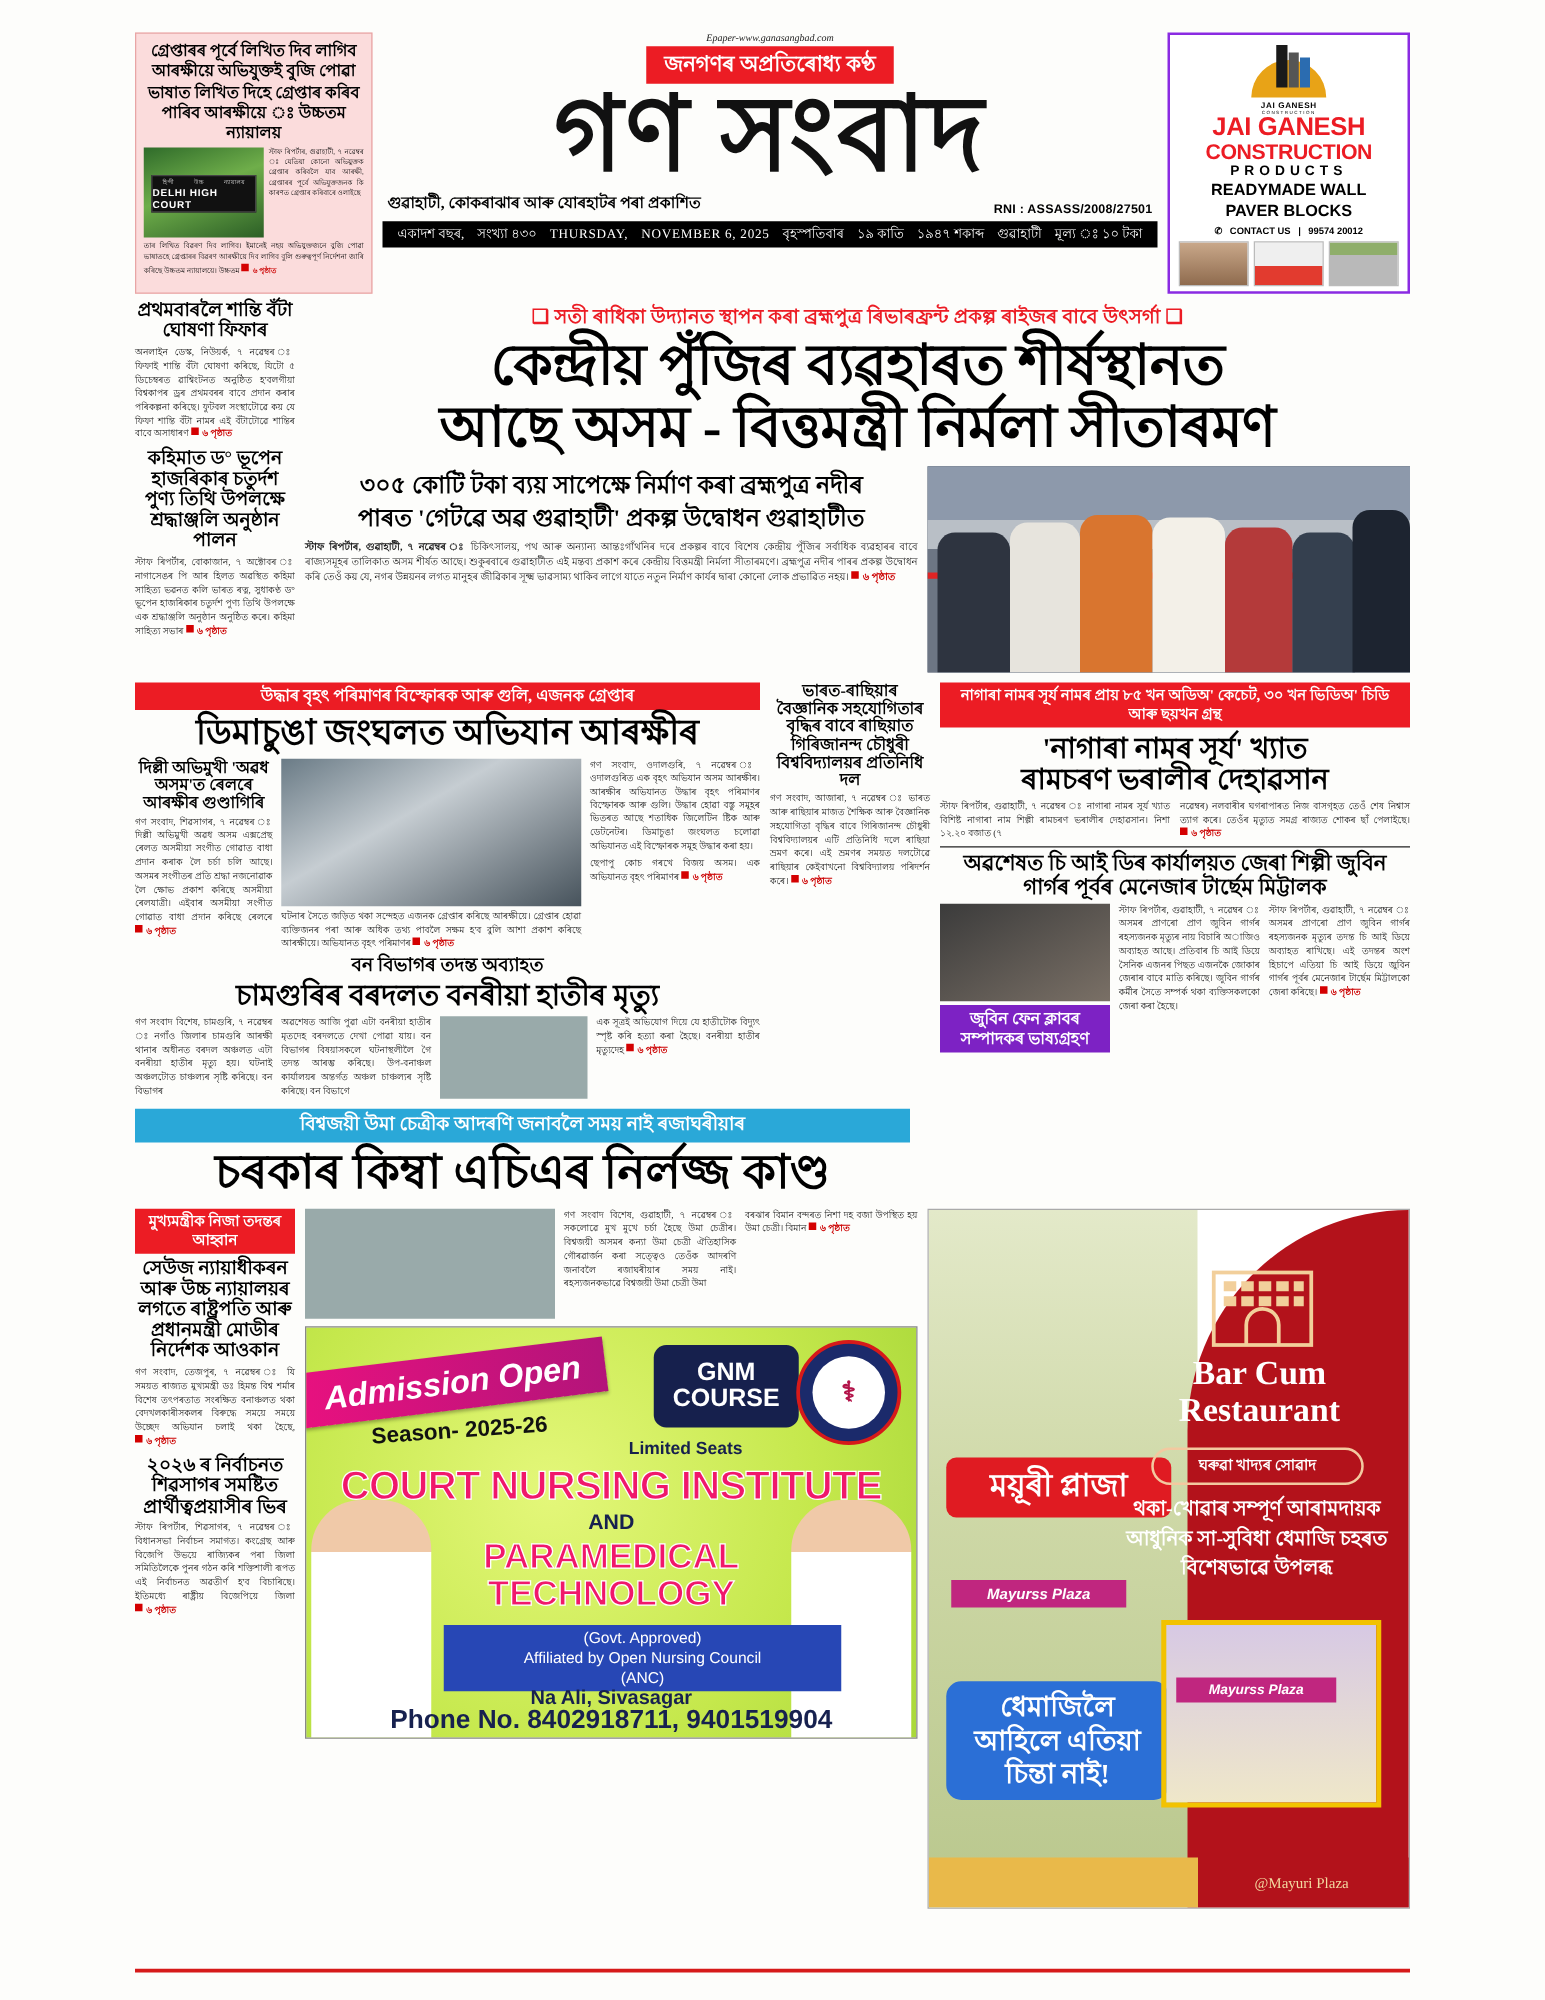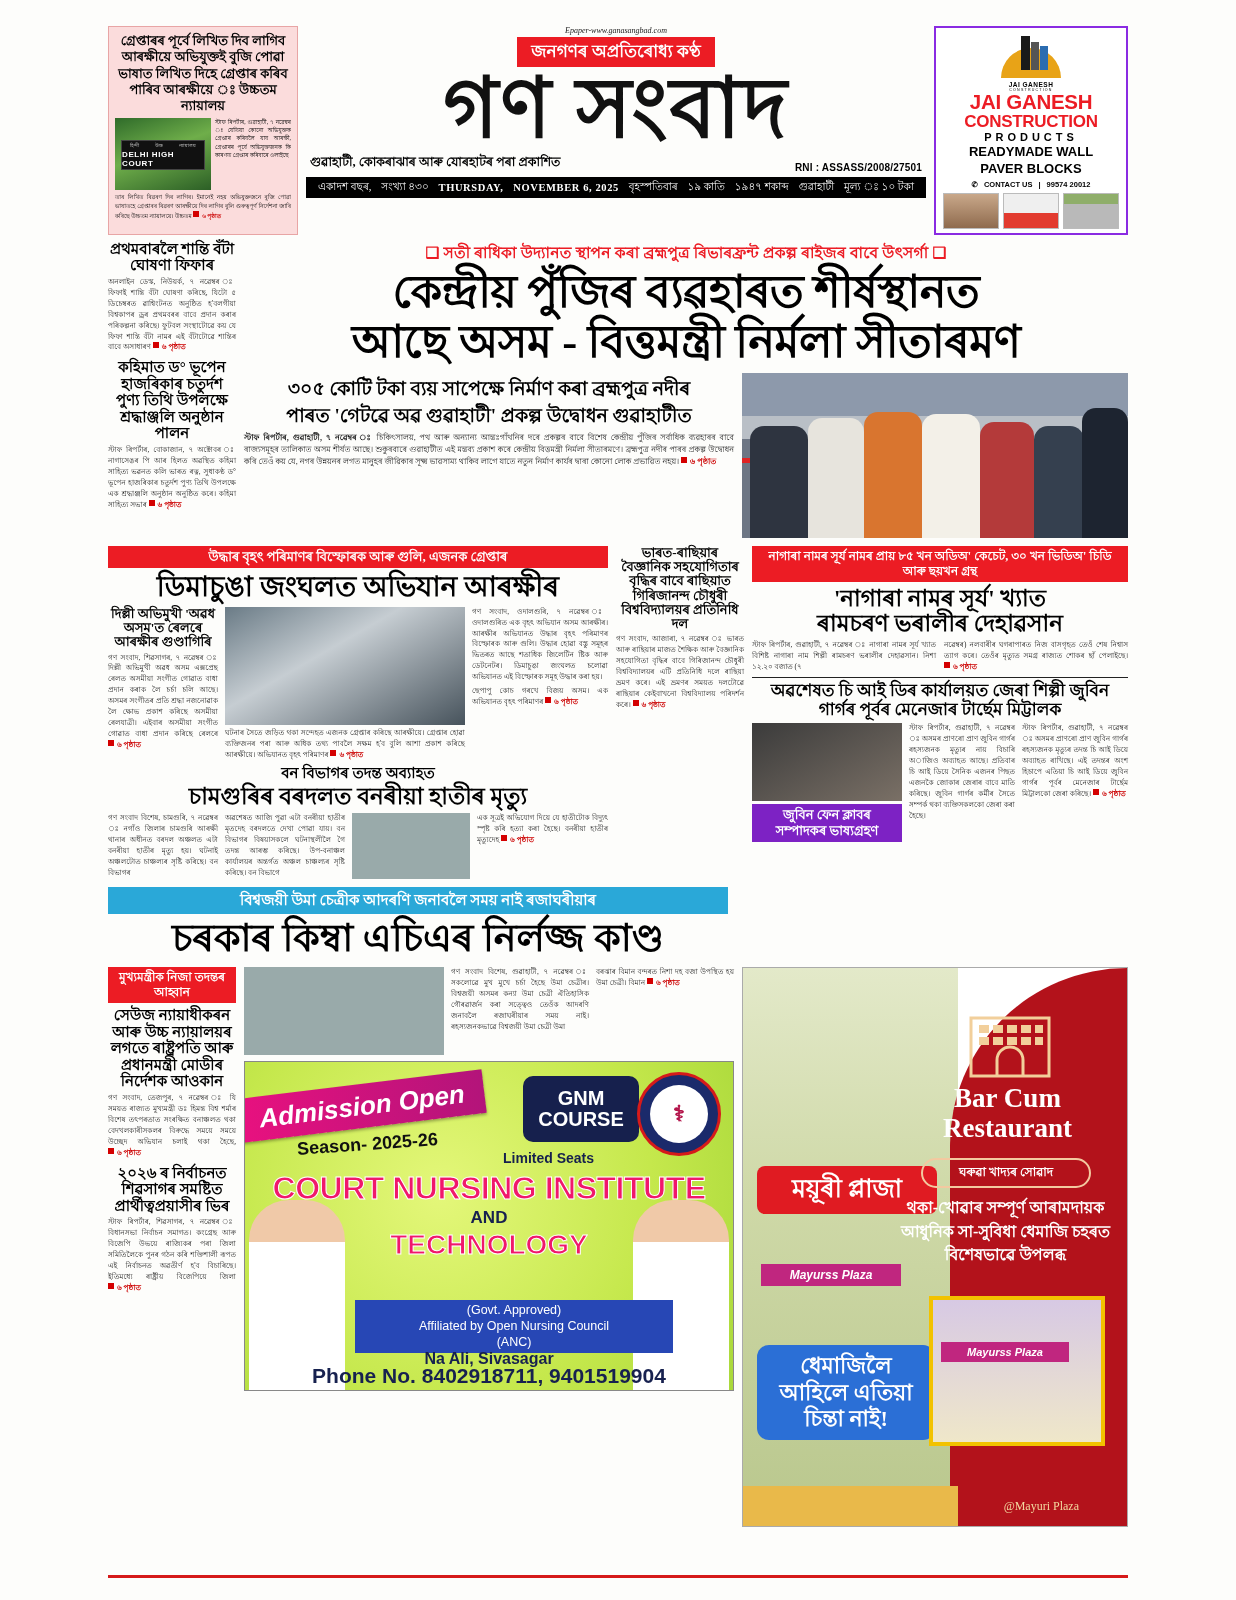--- a/index.html
+++ b/index.html
@@ -79,21 +79,21 @@
   }
   .masthead-sub { display:flex; justify-content:space-between; align-items:flex-end;
                   margin-top:4px; padding: 0 4px; gap: 22px; }
   .pubcity { font-family:"Liberation Serif", serif; font-weight:bold; font-size:12.5px; }
   .rni { font-size:10px; font-weight:bold; letter-spacing:.2px; }
   .datebar {
     margin-top:4px; background:#000; color:#fff; display:flex;
     align-items:center; justify-content:space-between; padding:2px 12px;
     font-size:10.5px; font-family:"Liberation Serif", serif;
   }
-  .datebar .en { font-weight:bold; letter-spacing:.6px;text-align:right; }
+  .datebar .en { font-weight:normal; letter-spacing:.6px;text-align:right; }
 
   .adbox {
     width: 194px; border: 2px solid #8a2be2; background:#fff; padding:4px;
     text-align:center; display:flex; flex-direction:column; align-items:center;
   }
   .jg-logo { width:72px; height:46px; position:relative; margin: 2px auto 0; }
   .jg-sun { position:absolute; left:6px; top:14px; width:60px; height:30px;
             border-radius:30px 30px 0 0; background:#e8a317;}
   .jg-b1{position:absolute;left:26px;top:2px;width:9px;height:34px;background:#1a1a1a;}
   .jg-b2{position:absolute;left:36px;top:8px;width:8px;height:28px;background:#555;}
@@ -417,21 +417,21 @@
           <div style="flex:1" class="body-text">স্টাফ ৰিপৰ্টাৰ, গুৱাহাটী, ৭ নৱেম্বৰ ঃ নাগাৰা নামৰ সূৰ্য খ্যাত বিশিষ্ট নাগাৰা নাম শিল্পী ৰামচৰণ ভৰালীৰ দেহাৱসান। নিশা ১২.২০ বজাত (৭</div>
           <div style="flex:1" class="body-text">
             <span>নৱেম্বৰ) নলবাৰীৰ ঘগৰাপাৰত নিজ বাসগৃহত তেওঁ শেষ নিশ্বাস ত্যাগ কৰে। তেওঁৰ মৃত্যুত সমগ্ৰ ৰাজ্যত শোকৰ ছাঁ পেলাইছে।</span>
             <span class="cont sq">৬ পৃষ্ঠাত</span>
           </div>
         </div>
 
         <div class="rule" style="margin-top:4px"></div>
         <div class="hl hl-17" style="margin-top:4px">অৱশেষত চি আই ডিৰ কাৰ্যালয়ত জেৰা শিল্পী জুবিন গাৰ্গৰ পূৰ্বৰ মেনেজাৰ টাৰ্ছেম মিট্টালক</div>
         <div style="display:flex; gap:7px; margin-top:4px;">
-          <div style="width:150px">
+          <div style="width:136px">
             <div class="photo" style="height:78px;background:linear-gradient(150deg,#3b3b3b,#7a7066);"></div>
             <div style="background:#7d22c4; color:#fff; text-align:center; font-weight:bold;
                         font-family:'Liberation Serif',serif; font-size:13px; padding:3px 2px; margin-top:3px; line-height:1.2;">
               <div>জুবিন ফেন ক্লাবৰ</div>
               <div>সম্পাদকৰ ভাষ্যগ্ৰহণ</div>
             </div>
           </div>
           <div style="flex:1" class="body-text">স্টাফ ৰিপৰ্টাৰ, গুৱাহাটী, ৭ নৱেম্বৰ ঃ অসমৰ প্ৰাণৰো প্ৰাণ জুবিন গাৰ্গৰ ৰহস্যজনক মৃত্যুৰ নায় বিচাৰি অাজিও অব্যাহত আছে। প্ৰতিবাৰ চি আই ডিয়ে সৈনিক এজনৰ পিছত এজনকৈ জোকাৰ জেৰাৰ বাবে মাতি কৰিছে। জুবিন গাৰ্গৰ কৰ্মীৰ সৈতে সম্পৰ্ক থকা ব্যক্তিসকলকো জেৰা কৰা হৈছে।</div>
           <div style="flex:1" class="body-text">
             <span>স্টাফ ৰিপৰ্টাৰ, গুৱাহাটী, ৭ নৱেম্বৰ ঃ অসমৰ প্ৰাণৰো প্ৰাণ জুবিন গাৰ্গৰ ৰহস্যজনক মৃত্যুৰ তদন্ত চি আই ডিয়ে অব্যাহত ৰাখিছে। এই তদন্তৰ অংশ হিচাপে এতিয়া চি আই ডিয়ে জুবিন গাৰ্গৰ পূৰ্বৰ মেনেজাৰ টাৰ্ছেম মিট্টালকো জেৰা কৰিছে।</span>
@@ -480,20 +480,21 @@
           </div>
           <div class="limited">Limited Seats</div>
           <div class="seal">
               <div class="seal-in">⚕</div>
             </div>
           <div class="nurse l"></div>
           <div class="nurse r"></div>
           <div class="jib-title">COURT NURSING INSTITUTE</div>
           <div class="jib-and">AND</div>
           <div class="jib-para">
+            <div>PARAMEDICAL</div>
             <div>TECHNOLOGY</div>
           </div>
           <div class="jib-blue">
             <div>(Govt. Approved)</div>
             <div>Affiliated by Open Nursing Council</div>
             <div>(ANC)</div>
           </div>
           <div class="jib-naali">Na Ali, Sivasagar</div>
           <div class="jib-phone">Phone No. 8402918711, 9401519904</div>
         </div>

